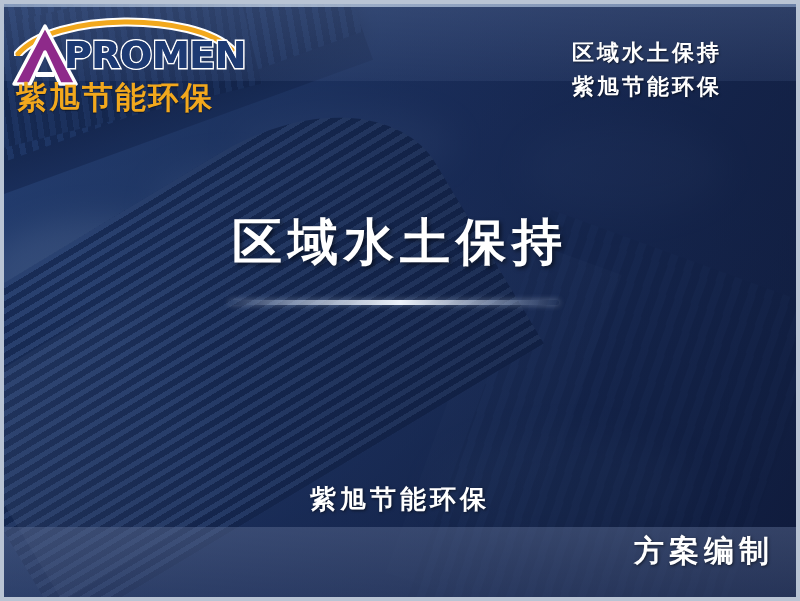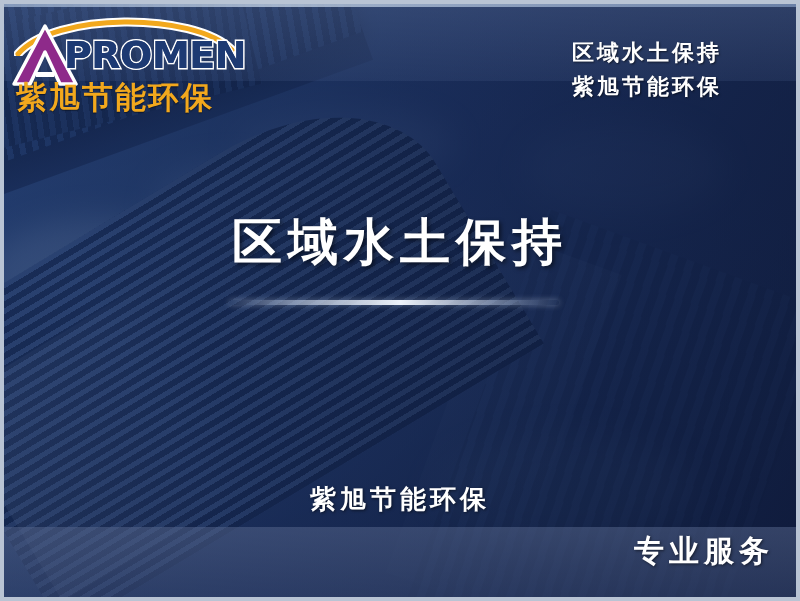--- a/index.html
+++ b/index.html
@@ -234,15 +234,15 @@
 
   <div class="hdr-right">
     <div class="hdr-line">区域水土保持</div>
     <div class="hdr-line">紫旭节能环保</div>
   </div>
 
   <div class="title-main">区域水土保持</div>
   <div class="divider"></div>
 
   <div class="brand-bottom">紫旭节能环保</div>
-  <div class="service-bottom">专业服务</div>
+  <div class="service-bottom">方案编制</div>
 
 </div>
 
 </body></html>

